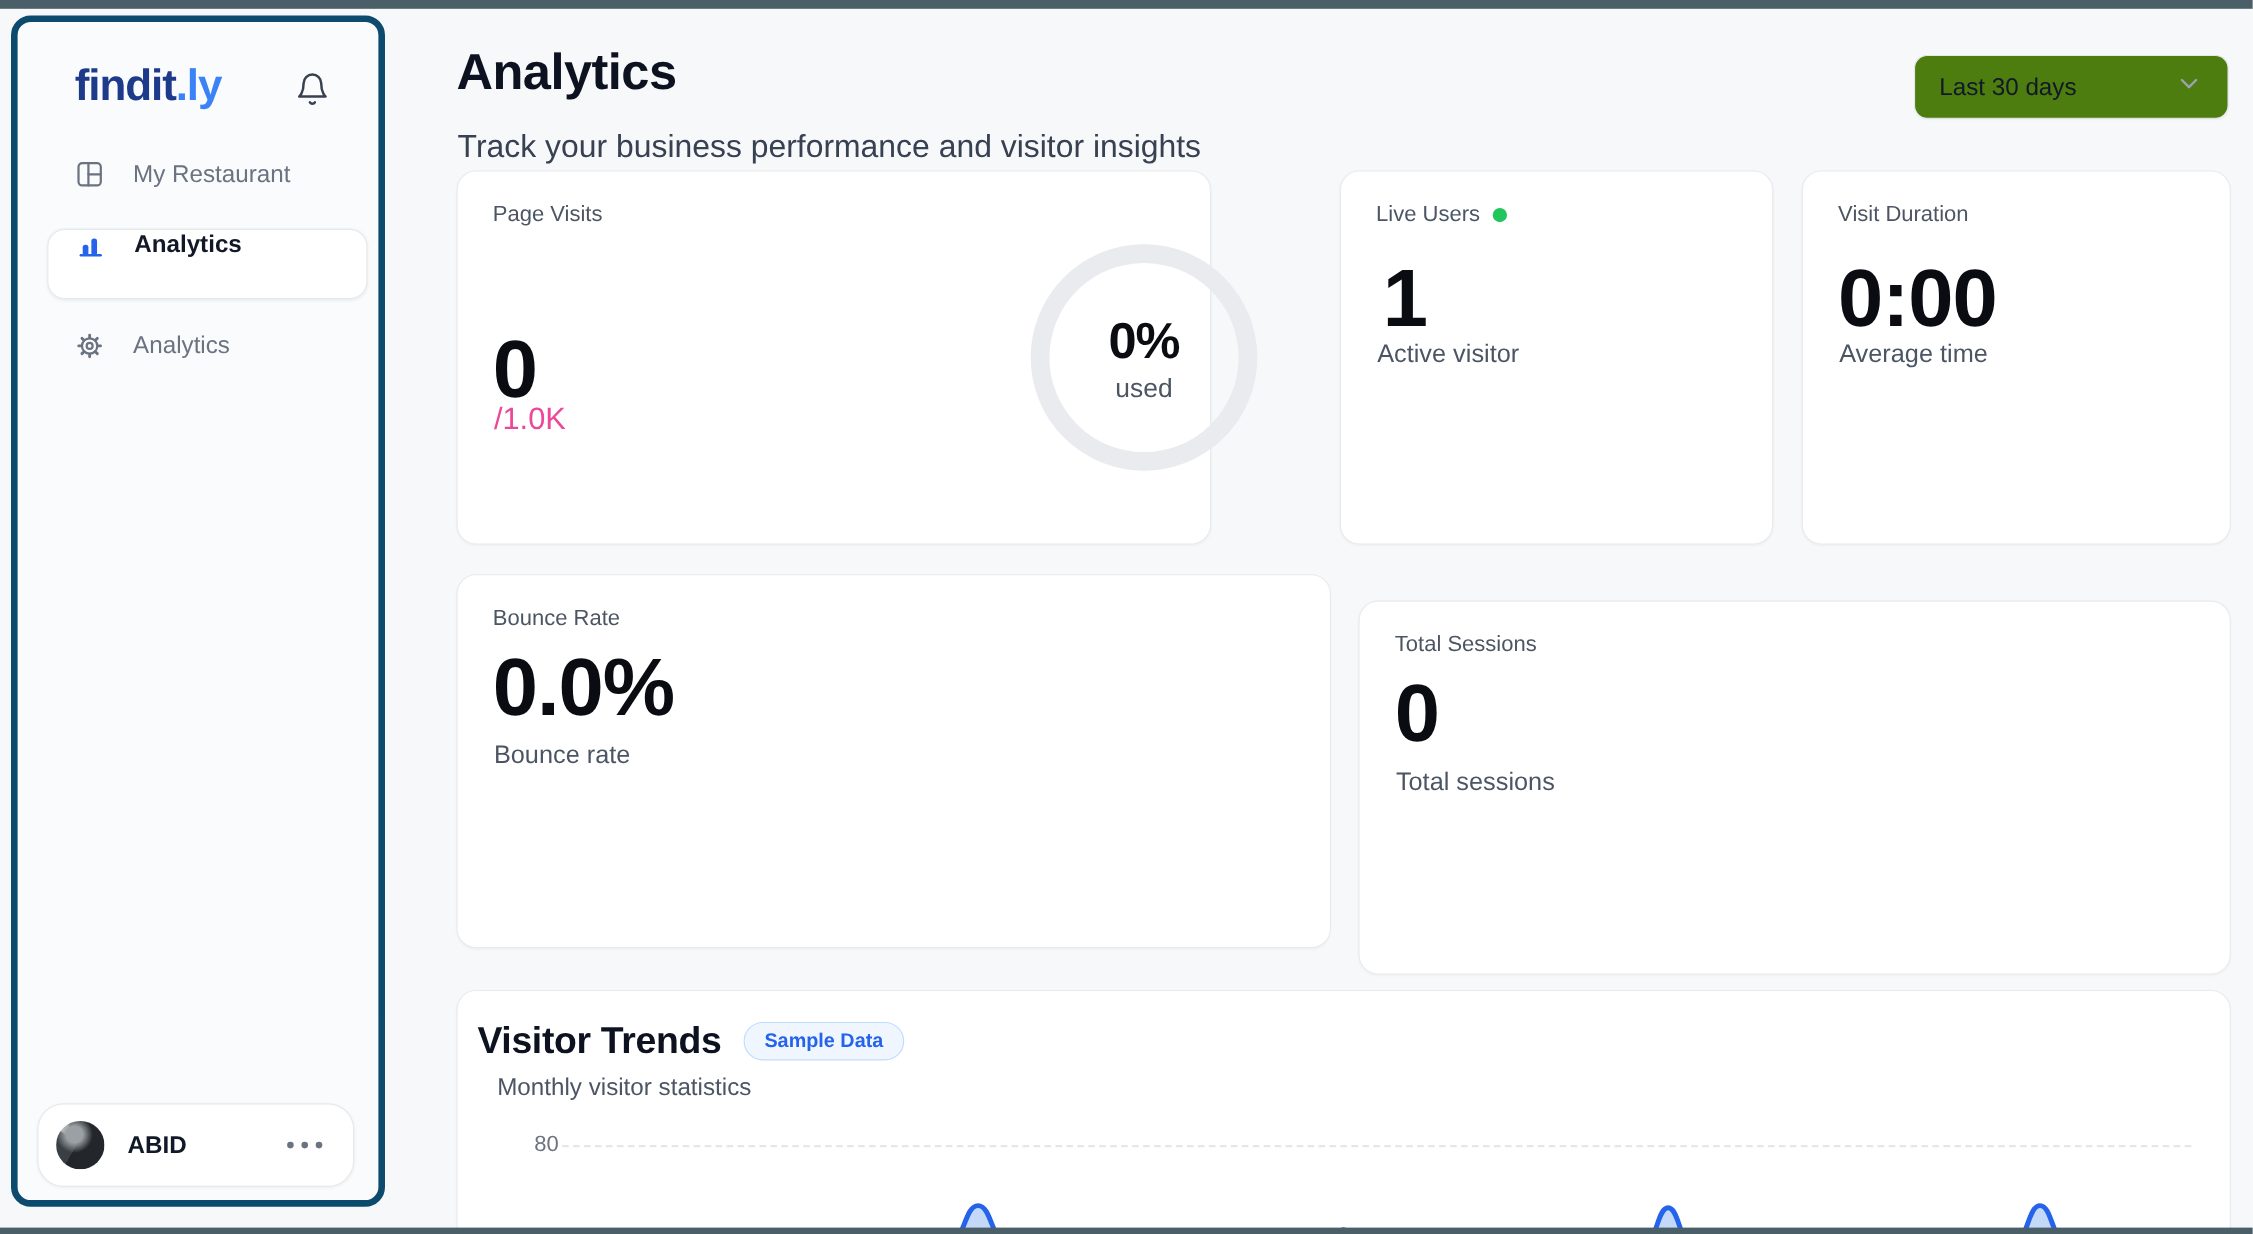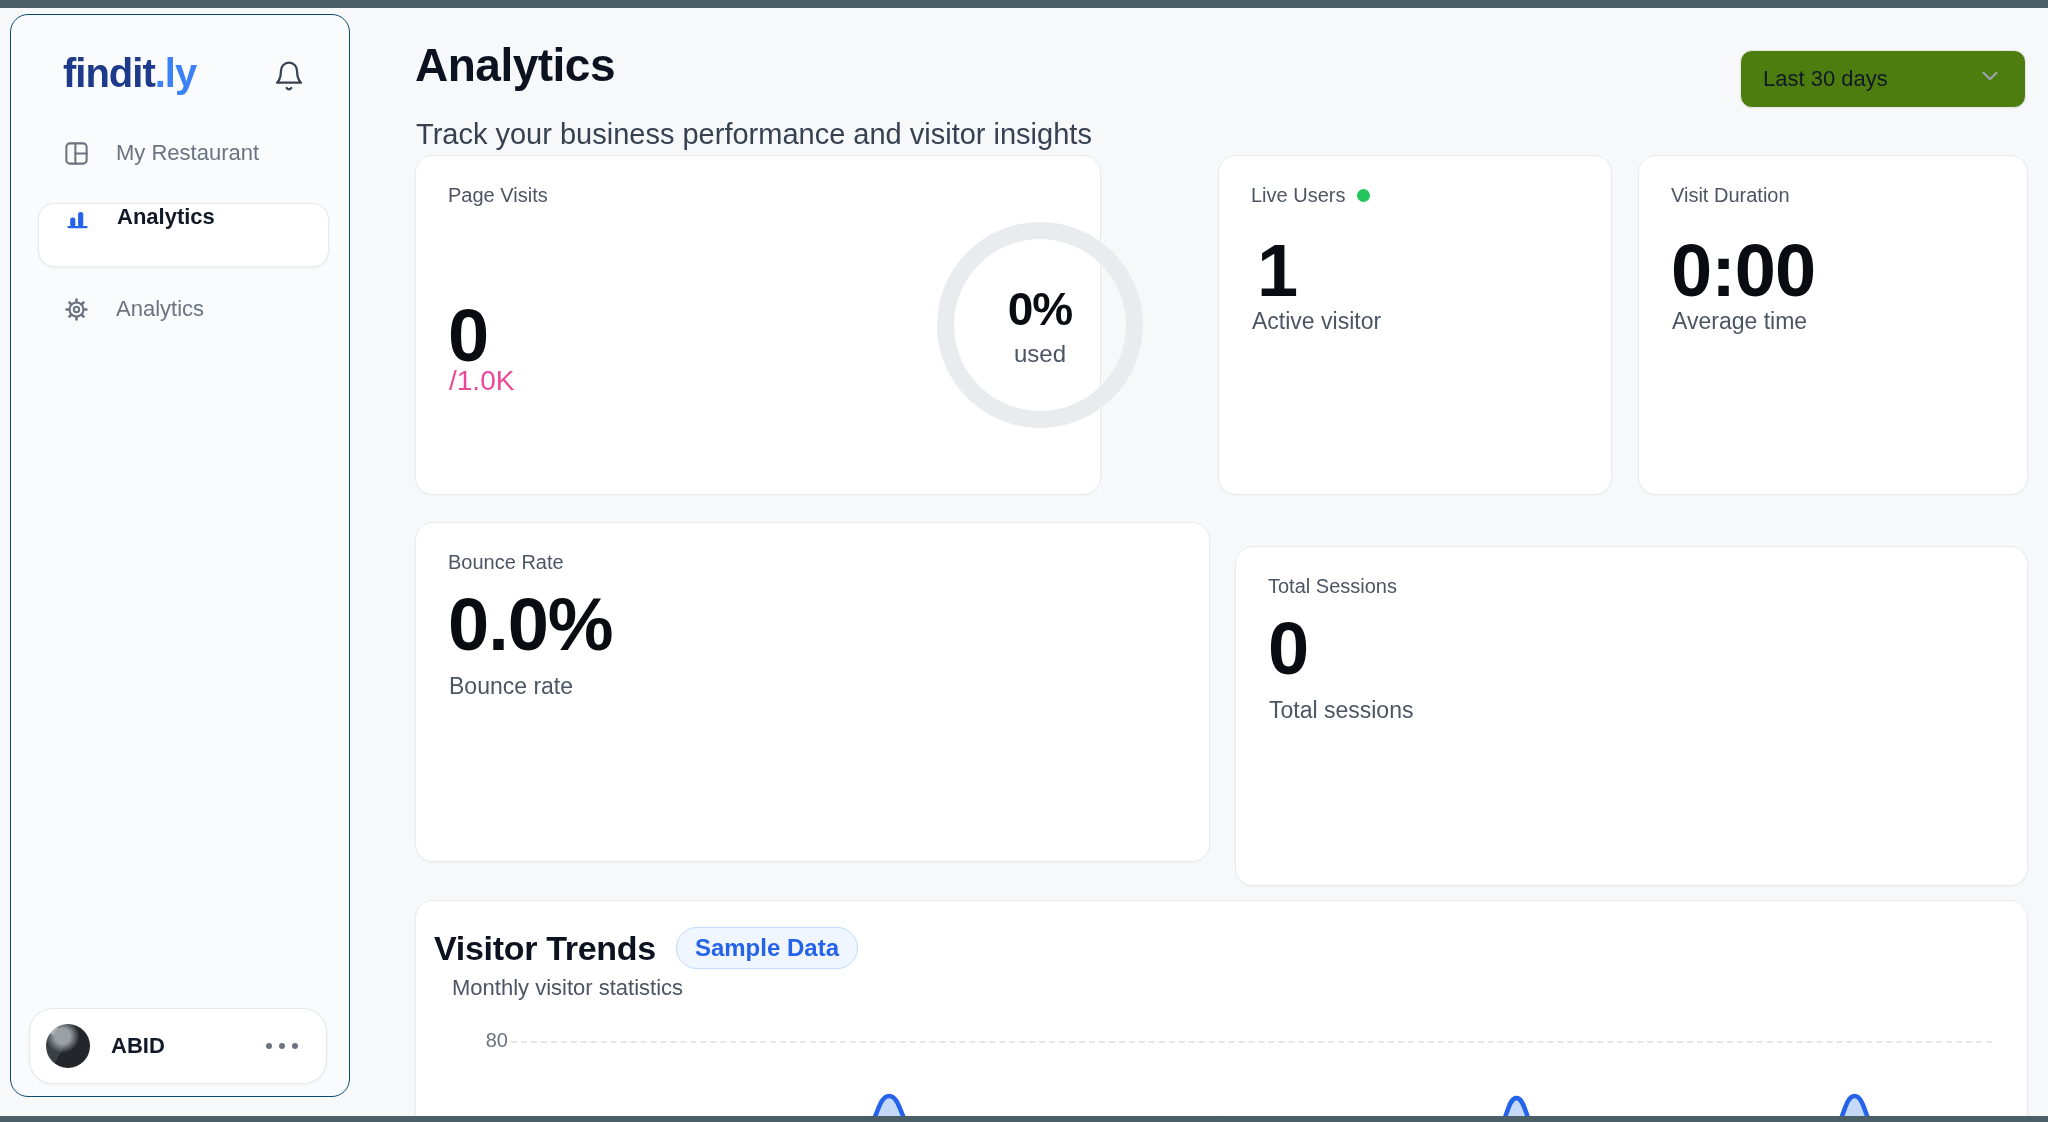--- a/index.html
+++ b/index.html
@@ -10,21 +10,21 @@
     position:relative;
     color:#111827;
   }
   .chrome-bar { position:absolute; left:0; width:2048px; background:#4b5f68; z-index:60; }
   #top-bar { top:0; height:8px; }
   #bottom-bar { bottom:0; height:6px; }
 
   
   .sidebar {
     position:absolute; left:10px; top:14px; width:340px; height:1083px;
-    background:#fafbfc; border:1px solid #0c4a6e; border-radius:18px;
+    background:#fafbfc; border:6px solid #0c4a6e; border-radius:18px;
     z-index:10;
     padding-left:45px;
   }
   .logo { position:absolute; left:52px; top:36px; font-size:40px; font-weight:800; letter-spacing:-1px; }
   .bell-btn { position:absolute; right:40px; top:42px; width:40px; height:40px; display:flex; align-items:center; justify-content:center; cursor:pointer; background:none; border:none; }
   .nav-item {
     position:absolute; left:27px; width:291px; height:44px;
     display:flex; align-items:flex-start; gap:26px; padding-left:25px;
     color:#6b7280; font-size:22px; cursor:pointer; border-radius:16px;
   }
@@ -87,21 +87,21 @@
     border:17px solid #e9ebee; border-radius:50%;
     display:flex; flex-direction:column; align-items:center; justify-content:center;
   }
   .donut-pct { font-size:46px; font-weight:700; color:#0a0c12; letter-spacing:-1px; }
   .donut-cap { font-size:24px; color:#4b5563; margin-top:4px; }
 
   
   .vt-head { position:absolute; left:18px; top:26px; display:flex; align-items:center; gap:20px; }
   .vt-title { font-size:34px; font-weight:700; letter-spacing:-.3px; color:#0d1220; }
   .vt-badge {
-    font-size:24px; font-weight:600; color:#2563eb; background:#eff6ff;
+    font-size:18px; font-weight:600; color:#2563eb; background:#eff6ff;
     border:1.5px solid #bfdbfe; border-radius:999px; padding:6px 18px; white-space:nowrap;
   }
   .vt-subtitle { position:absolute; left:36px; top:74px; font-size:22px; color:#4b5563; }
   .ytick { position:absolute; left:35px; top:128px; width:57px; text-align:right; font-size:20px; color:#6b7280; }
   .gridline { position:absolute; left:95px; right:35px; top:140px; border-top:2px dashed #e4e6e9; }
   .trend-chart { position:absolute; left:95px; top:142px; width:1483px; height:80px; }
   .trend-chart svg { display:block; width:100%; height:100%; }
 </style>
 </head>
 <body>

